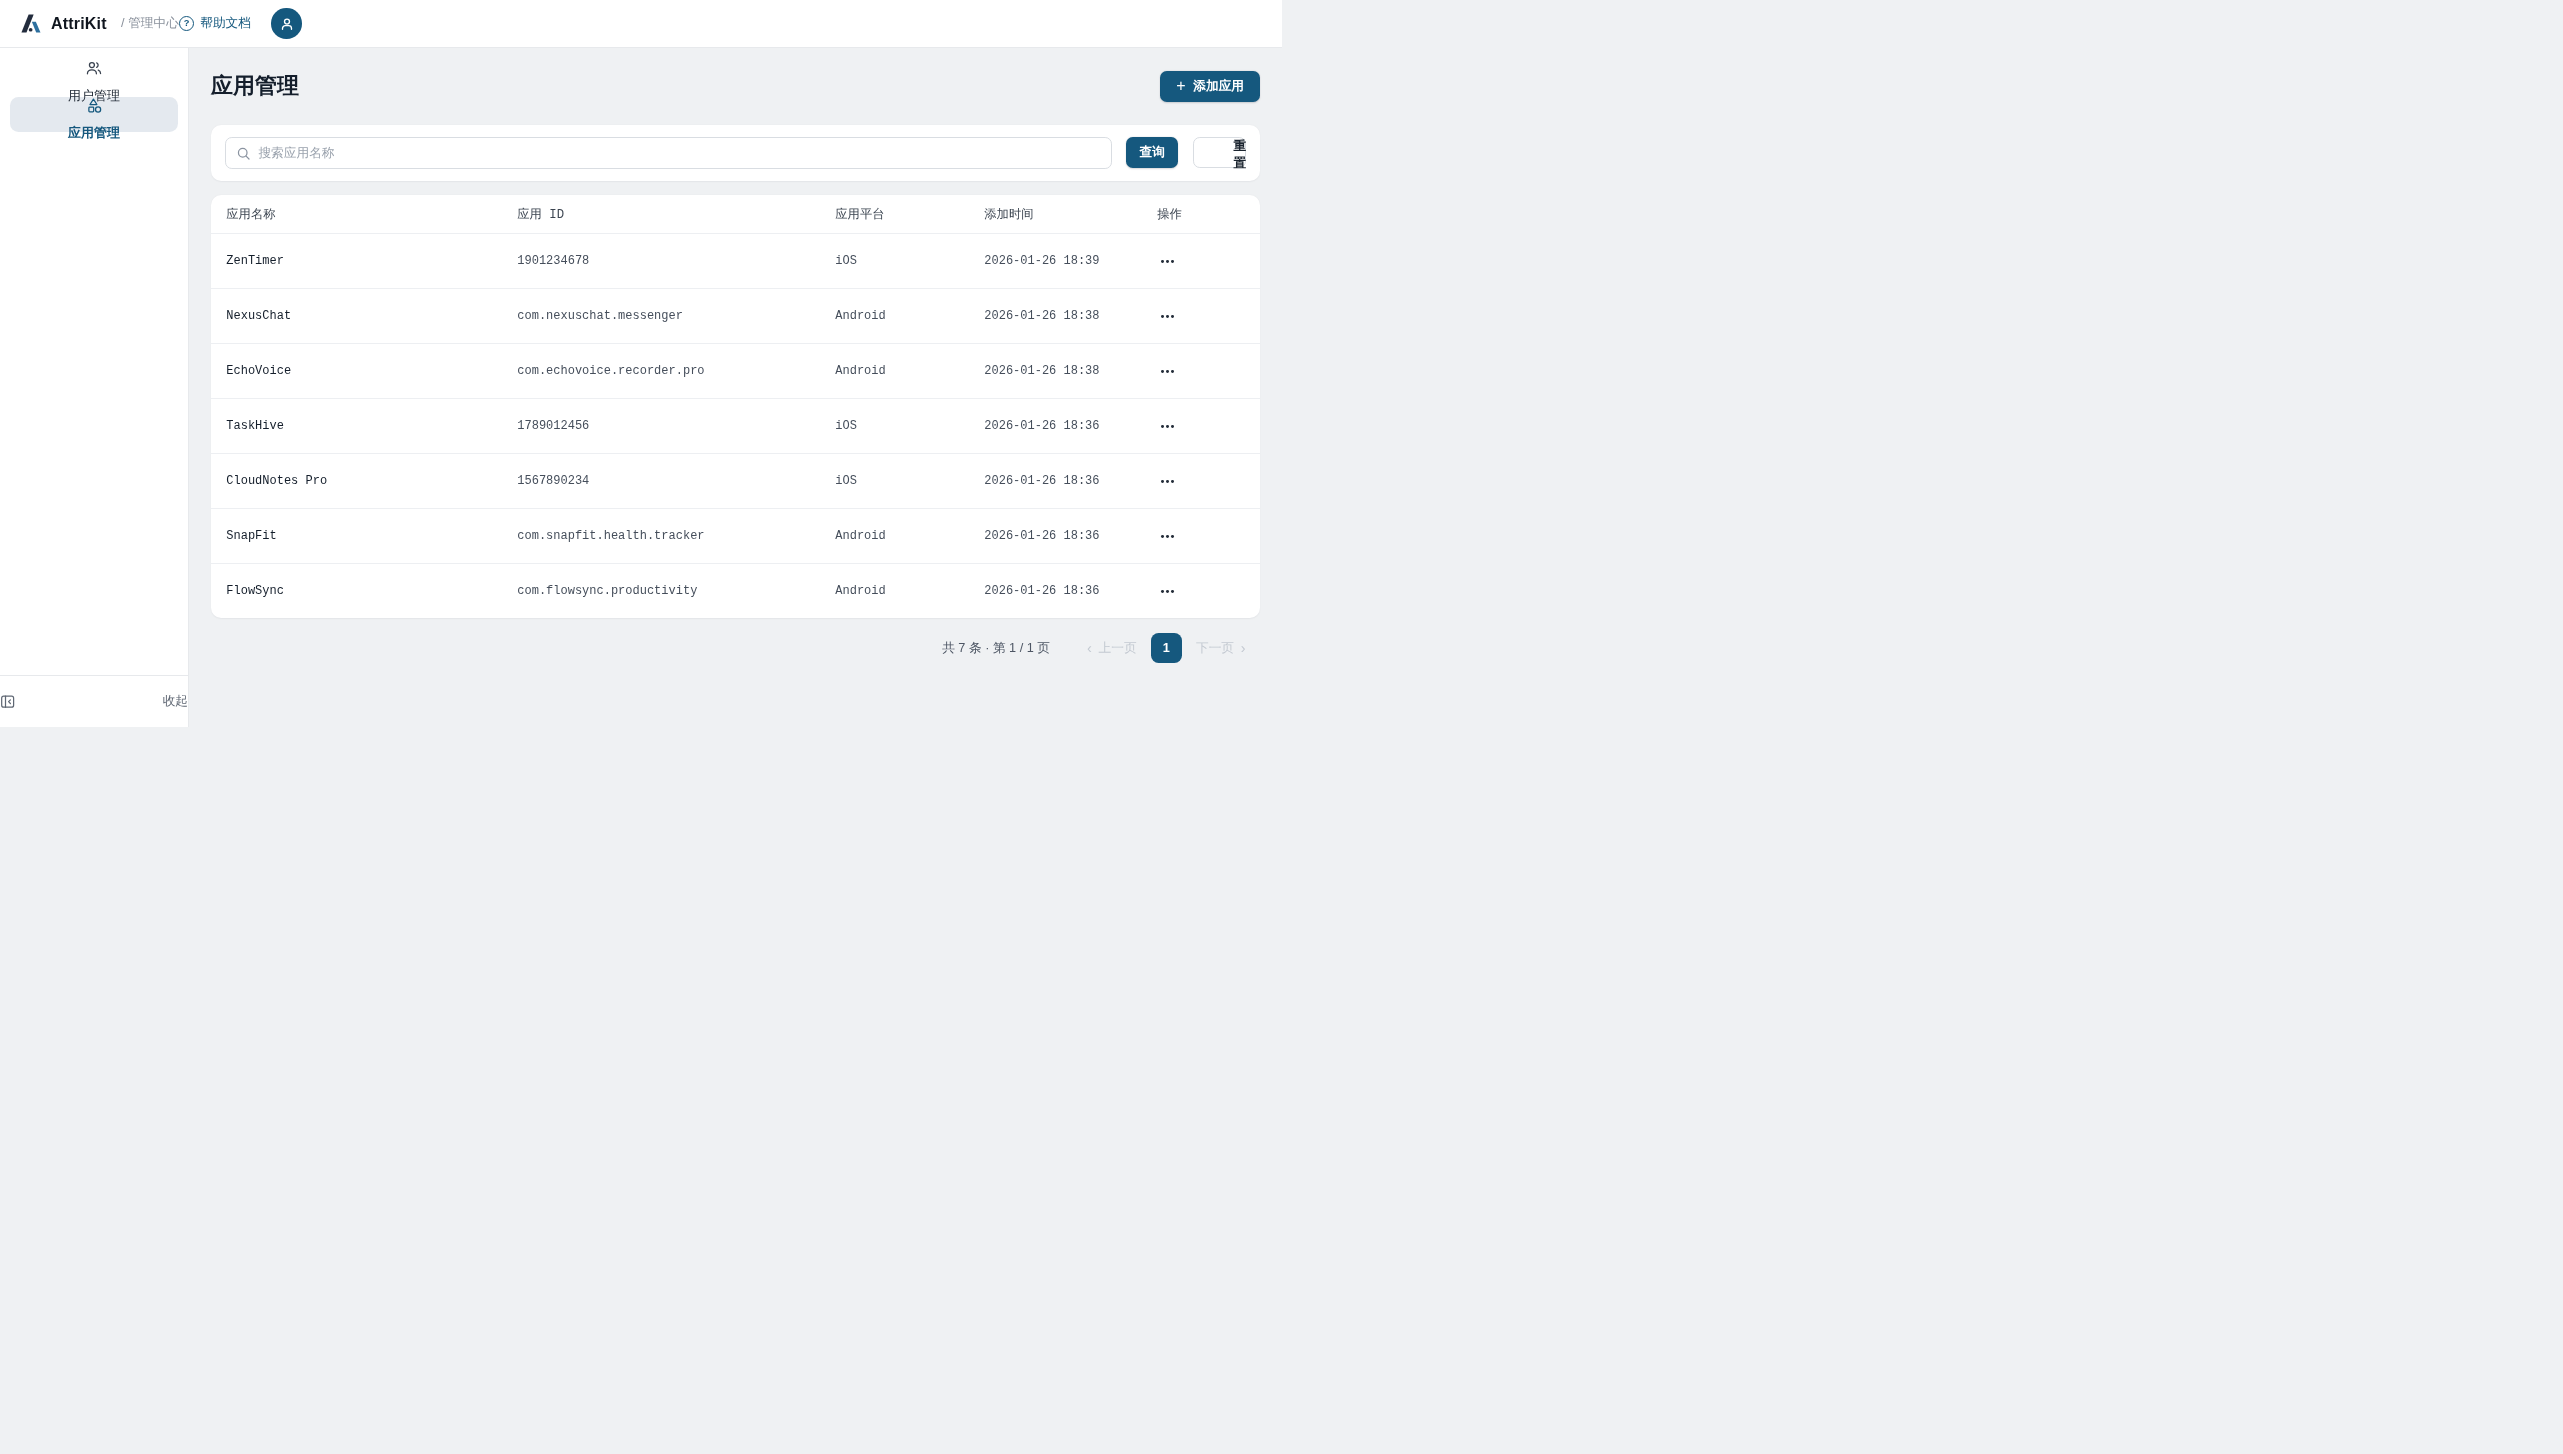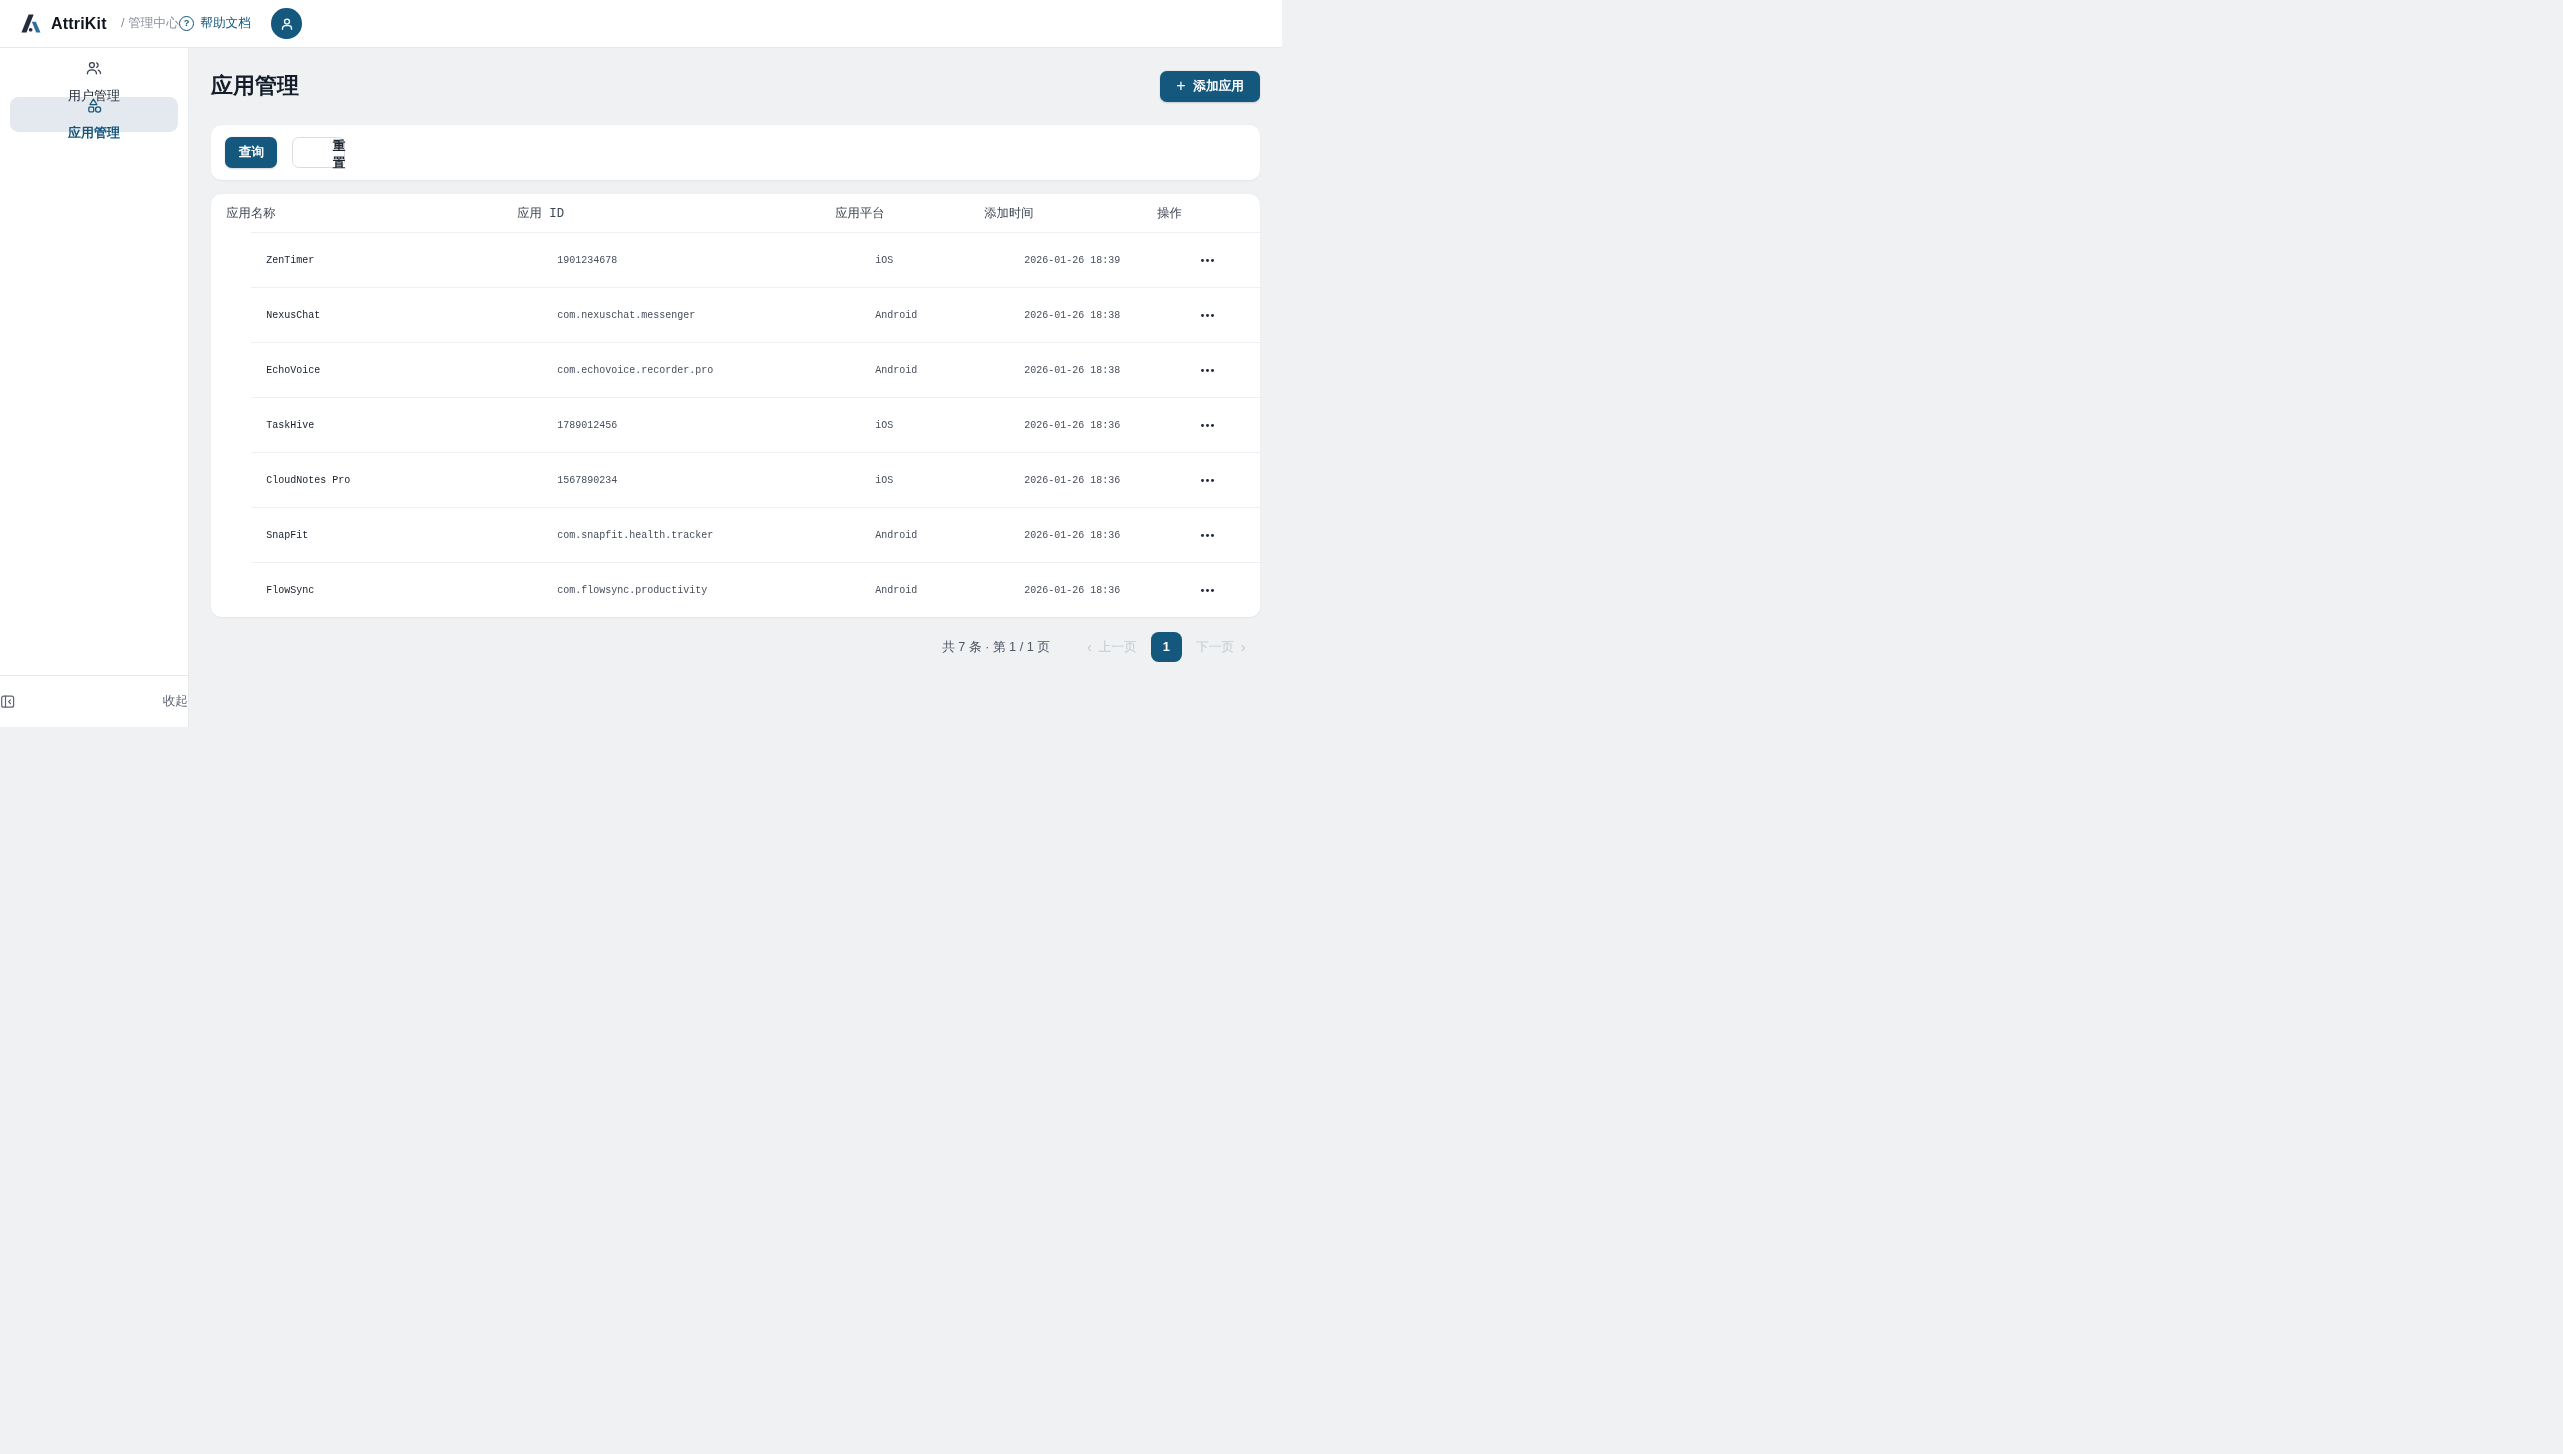--- a/index.html
+++ b/index.html
@@ -74,21 +74,21 @@
 
   .table-card {
     background:#fff; border-radius:10.2px; margin-top:14.4px;
     box-shadow:0 0.8px 1.7px rgba(16,24,40,.05); overflow:hidden;
   }
   .t-row {
     display:grid; grid-template-columns:291px 318px 149px 173px 1fr;
     align-items:center; padding:0 15.3px;font-family:Liberation Mono, monospace;
   }
   .t-head { height:38px; color:#3b4450; font-size:12.3px; }
-  .t-body .t-row { height:55px; border-top:0.8px solid #edeff2; font-size:10px; color:#454e5b;margin-left:40px; }
+  .t-body .t-row { height:55px; border-top:0.8px solid #edeff2; font-size:12px; color:#454e5b; }
   .cell-name { color:#141e2b; font-weight:500; }
   .dots-btn {
     background:none; border:none; cursor:pointer;
     display:flex; gap:2.1px; padding:6.8px 3.4px; width:max-content; align-items:center;
   }
   .dot { width:2.9px; height:2.9px; border-radius:50%; background:#242d3a; }
 
   .pagination {
     display:flex; align-items:center; justify-content:flex-end; gap:37px;
     margin-top:14.4px; padding-right:14.4px; font-size:12.7px;
@@ -180,20 +180,29 @@
 
     <div class="page-head">
       <h1 class="page-title">应用管理</h1>
       <button class="btn-primary">
         <span class="plus-glyph">+</span>
         <span>添加应用</span>
       </button>
     </div>
 
     <div class="search-card">
+      <div class="search-box">
+        <span class="search-icon">
+          <svg width="15.3" height="15.3" viewBox="0 0 20 20" fill="none" stroke="#8a93a0" stroke-width="1.6" stroke-linecap="round">
+            <circle cx="8.8" cy="8.8" r="5.6"></circle>
+            <line x1="13.2" y1="13.2" x2="17" y2="17"></line>
+          </svg>
+        </span>
+        <input class="search-input" type="text" placeholder="搜索应用名称" style="">
+      </div>
       <button class="btn-primary btn-query">
         <span>查询</span>
       </button>
       <button class="btn-reset">
         <span>重置</span>
       </button>
     </div>
 
     <div class="table-card">
       <div class="t-row t-head">

